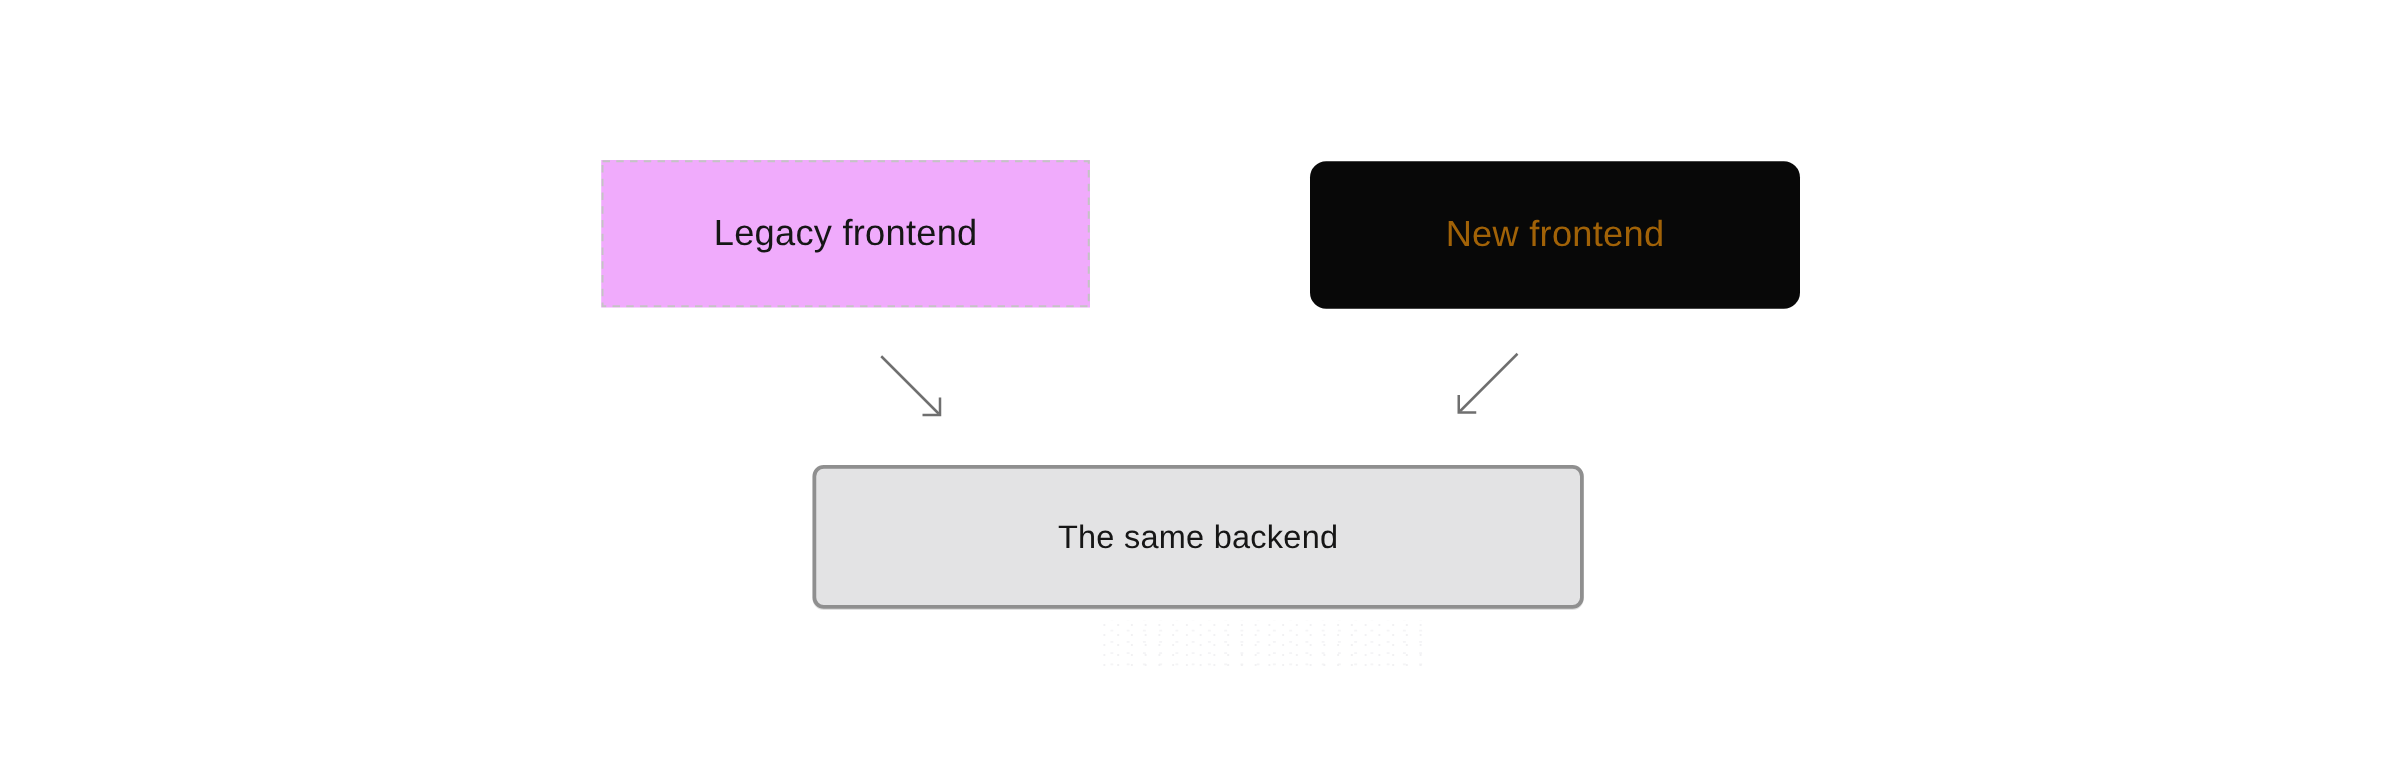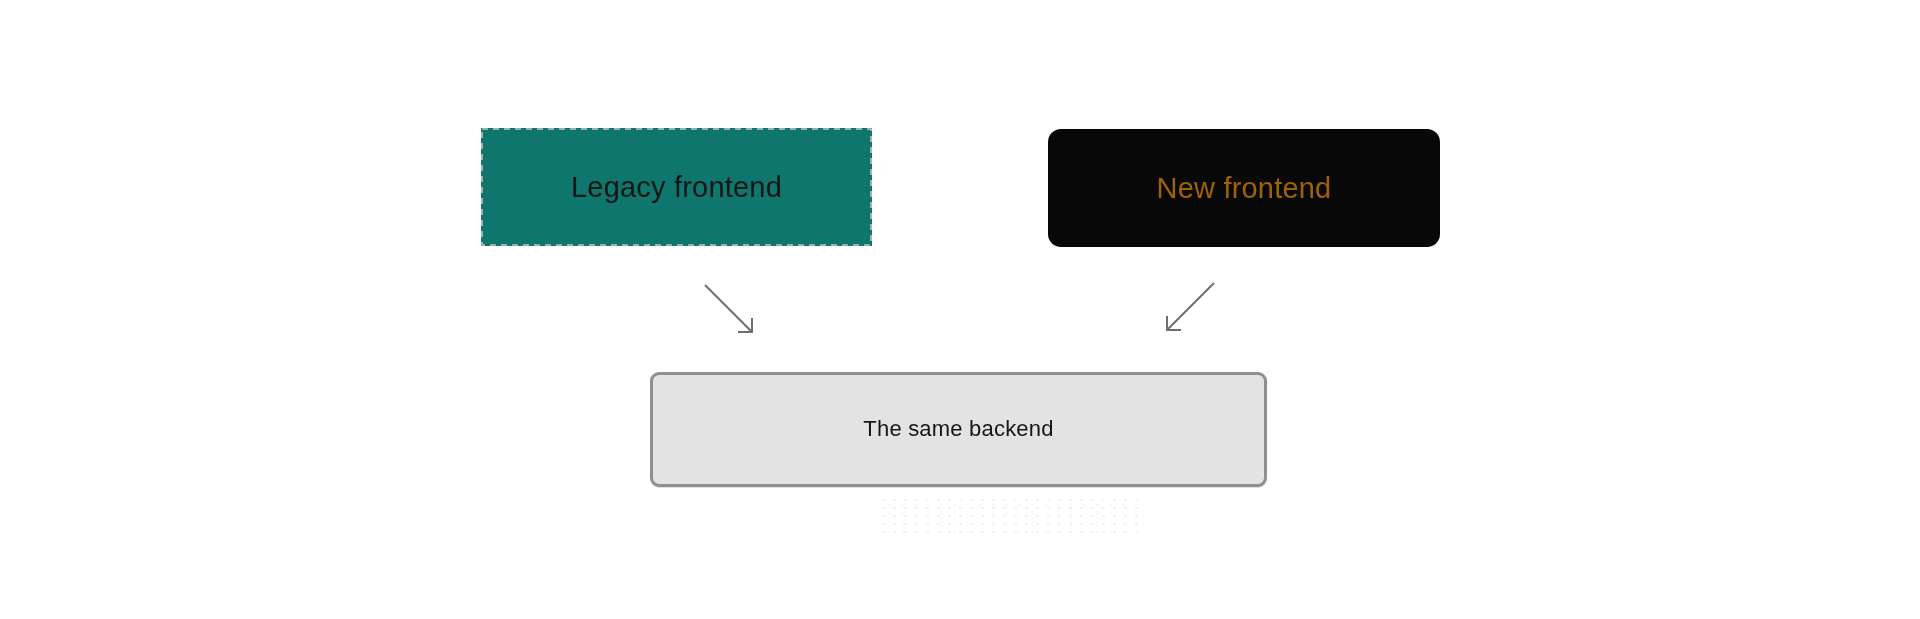--- a/index.html
+++ b/index.html
@@ -43,21 +43,21 @@
     border-radius: 13px;
   }
   .box-backend {
     left: 650px; top: 372px;
     width: 617px; height: 115px;
     border: 3px solid;
     border-radius: 9px;
     box-shadow: 0 1px 0 rgba(0,0,0,0.12);
   }
   .box-backend .label {
-    font-size: 22px;
+    font-size: 26px;
   }
   .arrow {
     position: absolute;
     width: 70px; height: 70px;
     pointer-events: none;
   }
   .arrow-left  { left: 695px; top: 275px; }
   .arrow-right { left: 1156px; top: 273px; }
   .artifact {
     position: absolute;
@@ -70,21 +70,21 @@
     background-position: 0 0, 5px 4px;
     opacity: 0.55;
     pointer-events: none;
   }
 </style>
 </head>
 <body>
 
 <div class="canvas" style="background: rgb(255, 255, 255);">
 
-  <div class="box box-legacy" style="background: #0f766e;">
+  <div class="box box-legacy" style="background: #f0abfc;">
     <svg class="dashed-border" viewBox="0 0 391 118" preserveAspectRatio="none">
       <rect x="1" y="1" width="389" height="116" fill="none" stroke-width="1.6" stroke-dasharray="6 5" stroke="#c4c4c4"></rect>
     </svg>
     <span class="label" style="color: rgb(22, 22, 22);">Legacy frontend</span>
   </div>
 
   <div class="box box-new" style="background: rgb(8, 8, 8);">
     <span class="label" style="color: #a16207;">New frontend</span>
   </div>
 

